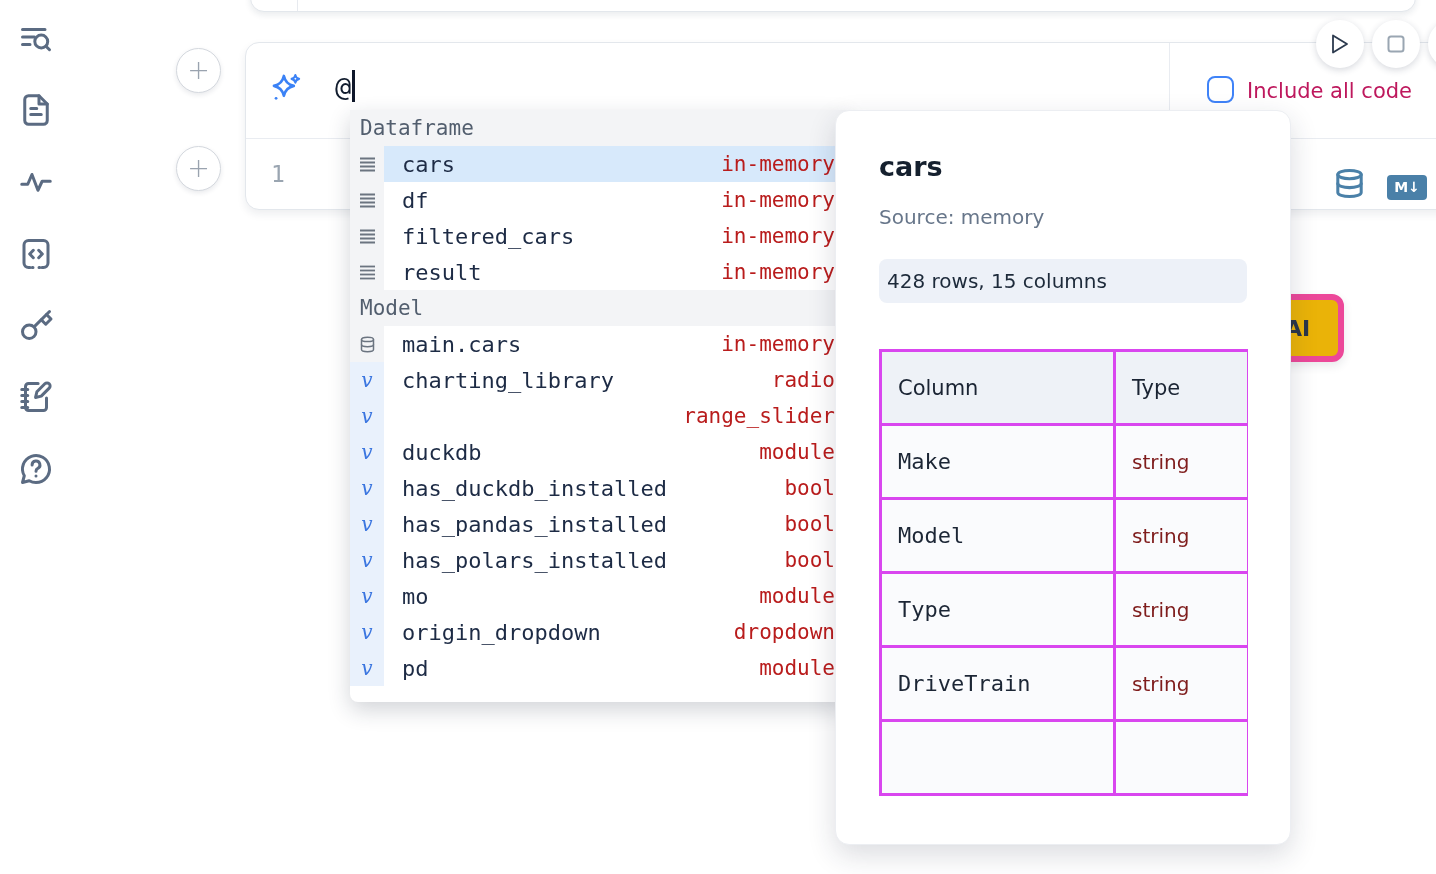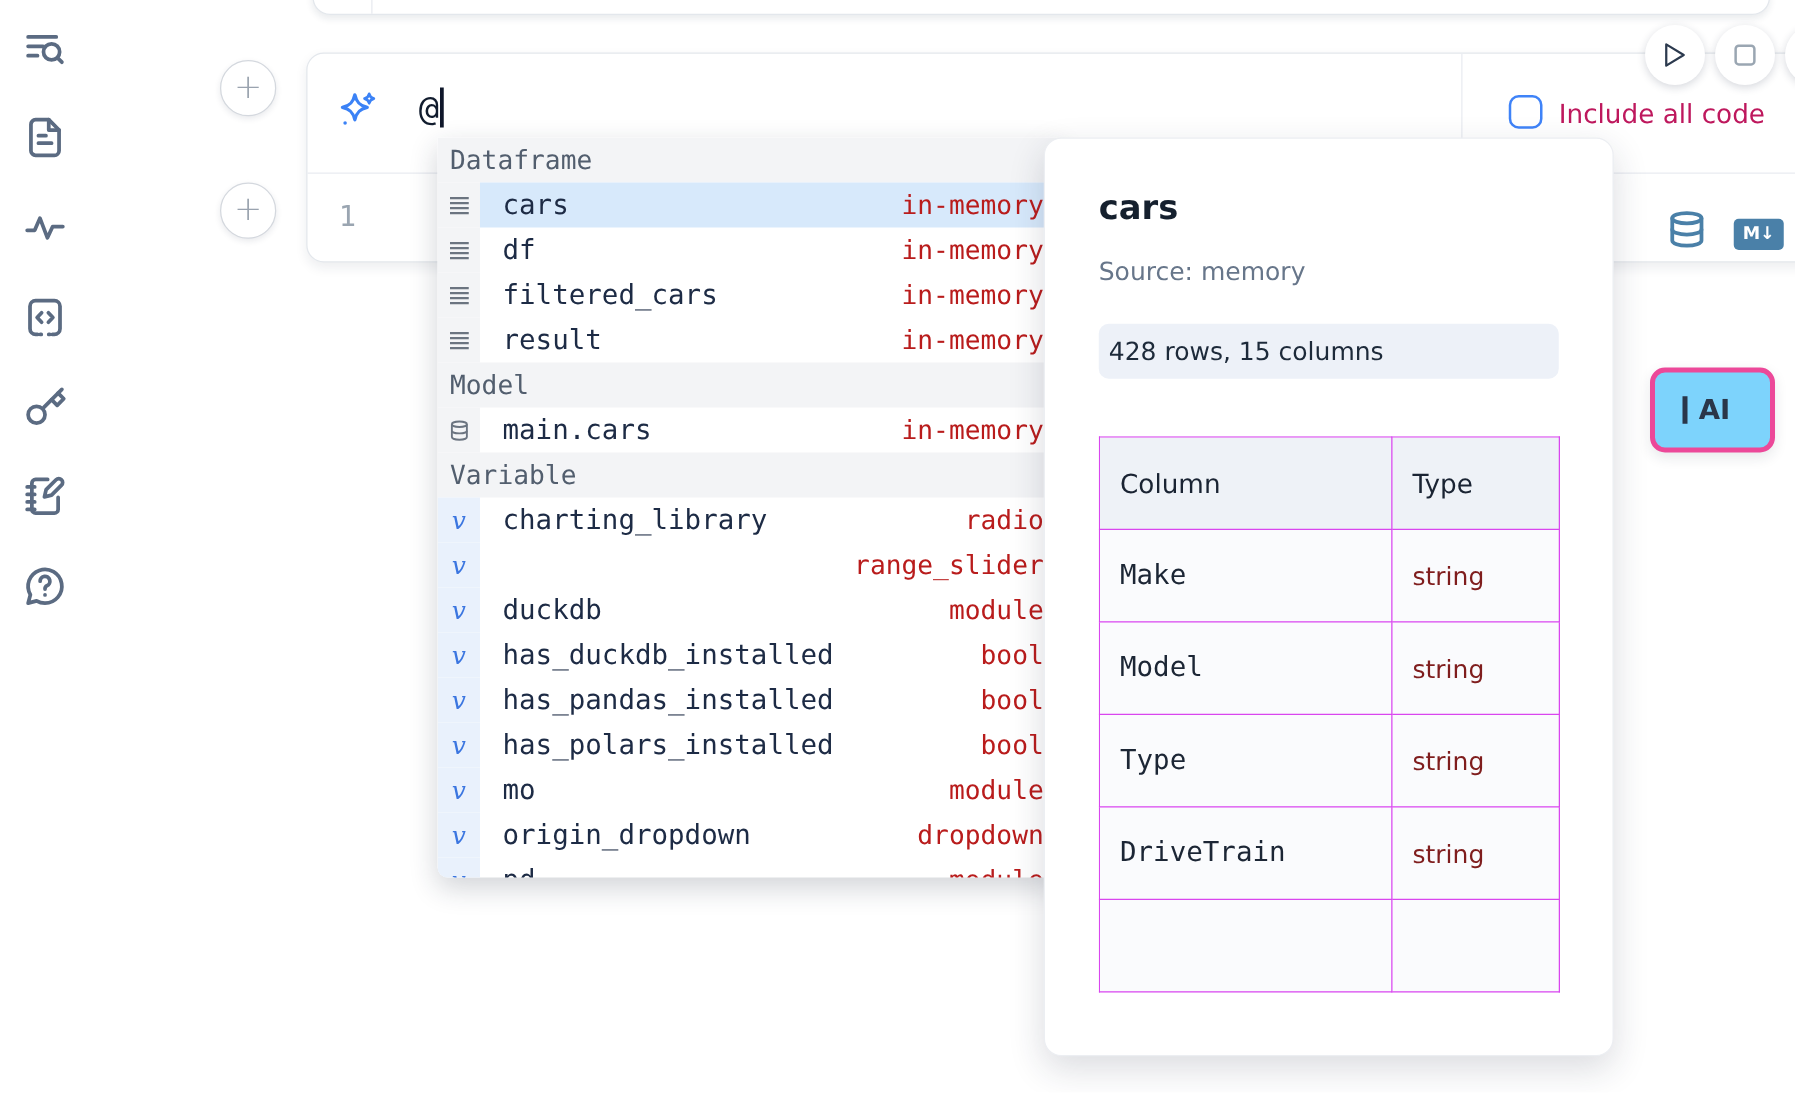--- a/index.html
+++ b/index.html
@@ -62,37 +62,37 @@
   .gut.blue{background:#e9f1fc;}
   .ac-content{flex:1;display:flex;align-items:center;}
   .ac-row.selected .ac-content{background:#d7e9fb;}
   .nm{margin-left:18px;font-size:22px;color:#1d2b45;white-space:nowrap;}
   .tp{margin-left:auto;margin-right:13px;font-size:21px;color:#b91c1c;white-space:nowrap;}
   .v-glyph{font-family:"DejaVu Serif",serif;font-style:italic;color:#3b76e0;font-size:20px;}
   .rows-icon line{stroke:#6b7480;stroke-width:1.8;}
   .db-sm{stroke:#6b7480;stroke-width:1.5;fill:none;}
 
   
-  .ai-frag{position:absolute;left:1320px;top:294px;width:100px;height:68px;background:#7dd3fc;
-    border:4px solid #ec4899;border-radius:12px;box-shadow:0 4px 10px rgba(30,40,60,.10);
+  .ai-frag{position:absolute;left:1244px;top:294px;width:100px;height:68px;background:#eab308;
+    border:6px solid #ec4899;border-radius:12px;box-shadow:0 4px 10px rgba(30,40,60,.10);
     z-index:20;display:flex;align-items:center;padding-left:22px;box-sizing:border-box;}
   .clip-bar{width:4px;height:22px;background:#2a3649;margin-right:9px;}
   .ai-frag .lbl{font-size:22px;font-weight:bold;color:#2a3649;}
 
   
   .panel{position:absolute;left:835px;top:110px;width:456px;height:735px;background:#fff;
     border:1px solid #eceef2;border-radius:14px;box-shadow:0 10px 28px rgba(30,40,60,.16);
     z-index:40;box-sizing:border-box;}
   .panel-title{position:absolute;left:43px;top:40px;font-size:27px;font-weight:bold;color:#15202e;}
   .panel-source{position:absolute;left:43px;top:94px;font-size:20px;color:#67768a;}
   .shape-badge{position:absolute;left:43px;top:148px;width:368px;height:44px;background:#edf1f8;
     border-radius:8px;font-size:20px;color:#1d2a3a;line-height:44px;padding-left:8px;box-sizing:border-box;}
   .tbl-wrap{position:absolute;left:43px;top:238px;width:369px;height:462px;overflow:hidden;}
   table.schema{border-collapse:collapse;width:368px;table-layout:fixed;}
-  table.schema th,table.schema td{border:1px solid #d946ef;height:74px;text-align:left;
+  table.schema th,table.schema td{border:3px solid #d946ef;height:74px;text-align:left;
     padding:0 0 0 16px;box-sizing:border-box;}
   table.schema th{background:#eef2f7;font-size:21px;color:#1a2433;font-weight:normal;}
   table.schema td{background:#fafbfd;}
   td.col-name{font-family:"DejaVu Sans Mono",monospace;font-size:22px;color:#1c2635;}
   td.col-type{font-size:20px;color:#7f1d1d;}
 </style>
 </head>
 <body>
 
 <div class="side-icon" style="top:22px">
@@ -258,21 +258,20 @@
           <path d="M2.5 3.4v10.2c0 1.2 2.7 2.2 6 2.2s6-1 6-2.2V3.4"></path>
           <path d="M2.5 8.5c0 1.2 2.7 2.2 6 2.2s6-1 6-2.2"></path>
         </svg>
     </div>
     <div class="ac-content">
         <span class="nm">main.cars</span>
         <span class="tp">in-memory</span>
       </div>
   </div>
 
-  <div class="sec-label">Variable</div>
 
   <div class="ac-row">
     <div class="gut blue">
         <span class="v-glyph">v</span>
       </div>
     <div class="ac-content">
         <span class="nm">charting_library</span>
         <span class="tp">radio</span>
       </div>
   </div>

